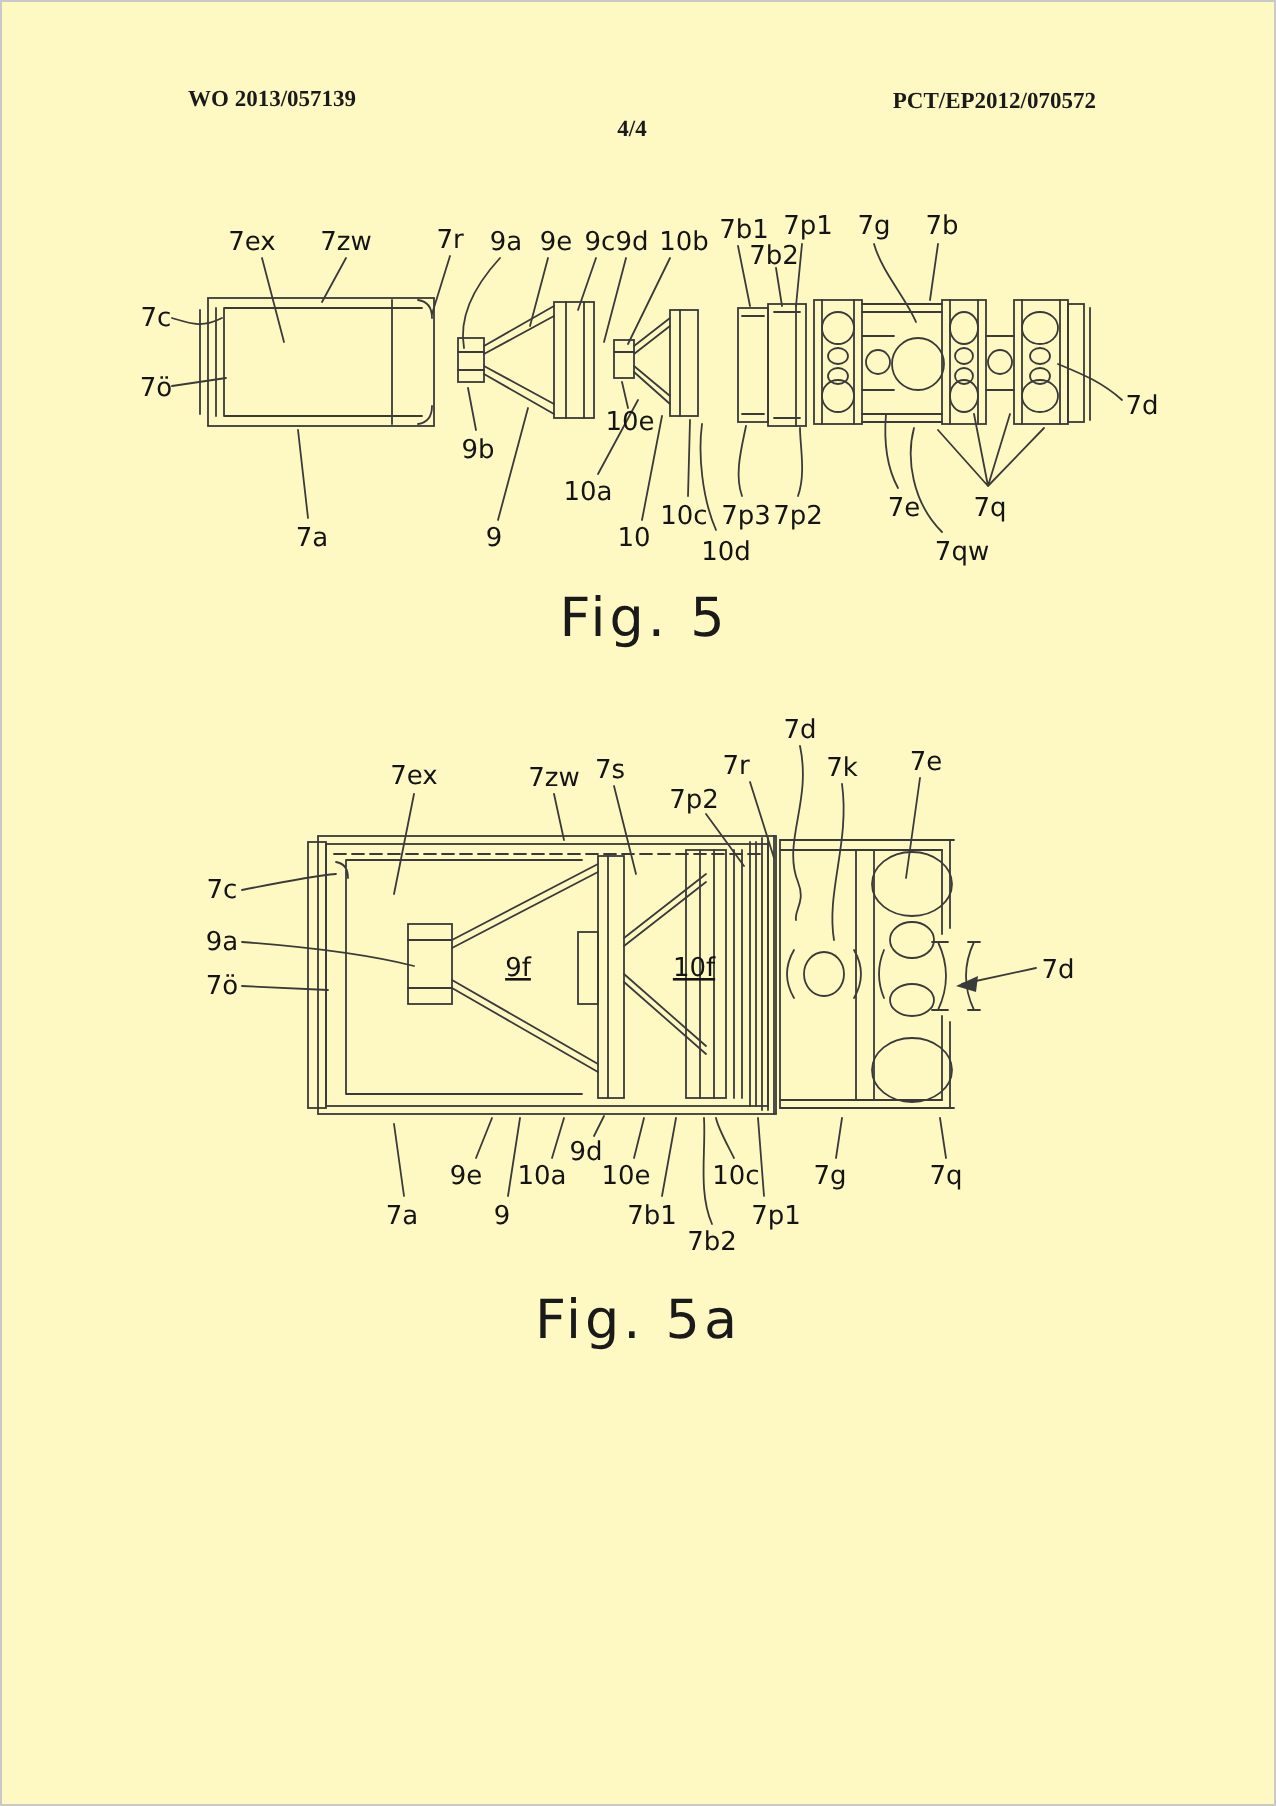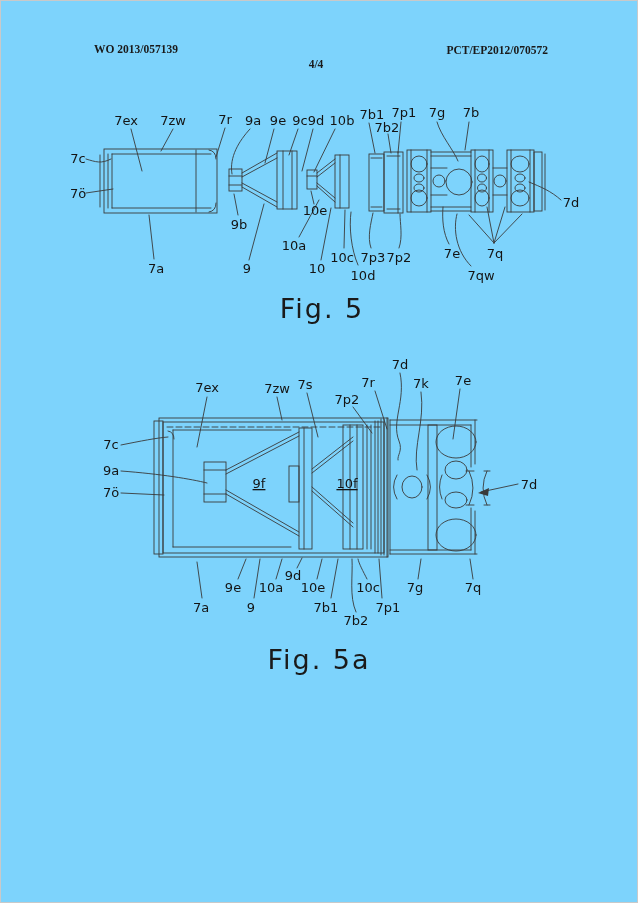--- a/index.html
+++ b/index.html
@@ -1,18 +1,18 @@
 <!DOCTYPE html>
 <html><head>
 <meta charset="utf-8">
 <style>
   html,body{margin:0;padding:0;background:#e9e9e9;}
   .page{
     position:relative;width:638px;height:903px;margin:0 auto;
-    background:#7dd3fc;border:1px solid #c9c9c9;box-sizing:border-box;
+    background:#fef9c3;border:1px solid #c9c9c9;box-sizing:border-box;
     font-family:"DejaVu Sans", sans-serif;overflow:hidden;padding-left:32px;
   }
   svg{position:absolute;left:0;top:0;}
   .hdr{font-family:"Liberation Serif", serif;font-weight:bold;font-size:11.5px;fill:#1a1a1a;}
   .draw{stroke:#3a3a3a;stroke-width:0.9;fill:none;stroke-linecap:round;}
   .lead{stroke:#3a3a3a;stroke-width:0.9;fill:none;stroke-linecap:round;}
   .lbl{font-size:13px;fill:#141414;text-anchor:middle;}
   .lbl-ul{text-decoration:underline;}
   .cap{font-size:27px;fill:#1a1a1a;text-anchor:middle;letter-spacing:2px;}
   .arrowhead{fill:#3a3a3a;stroke:none;}

